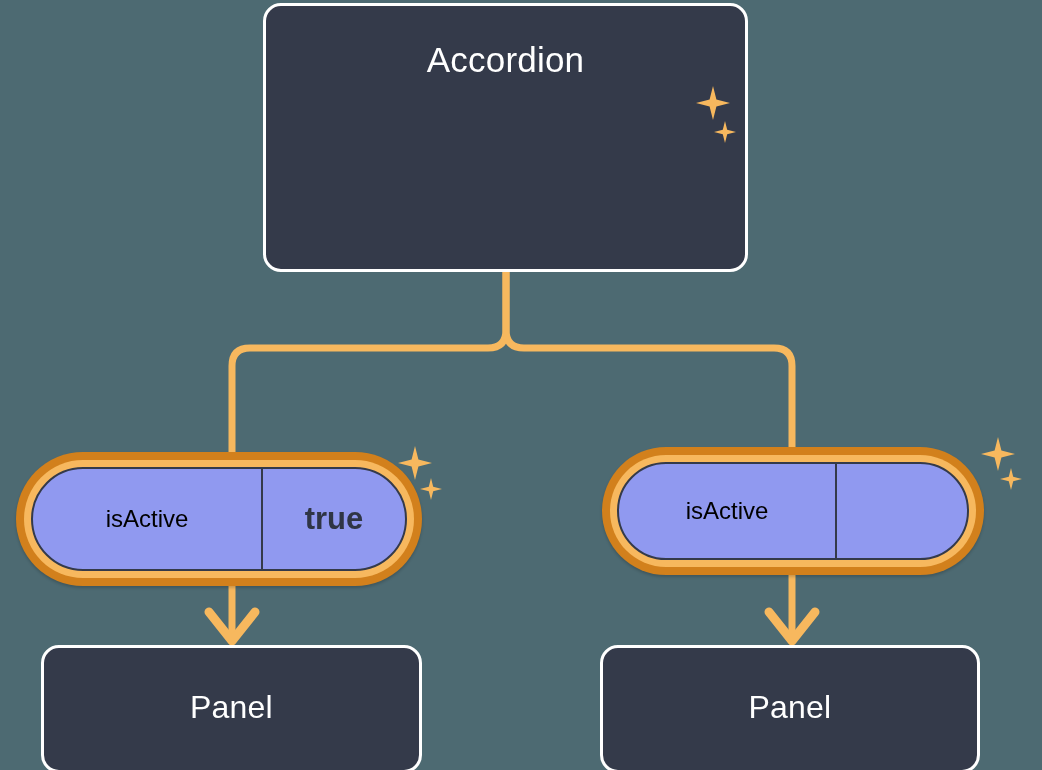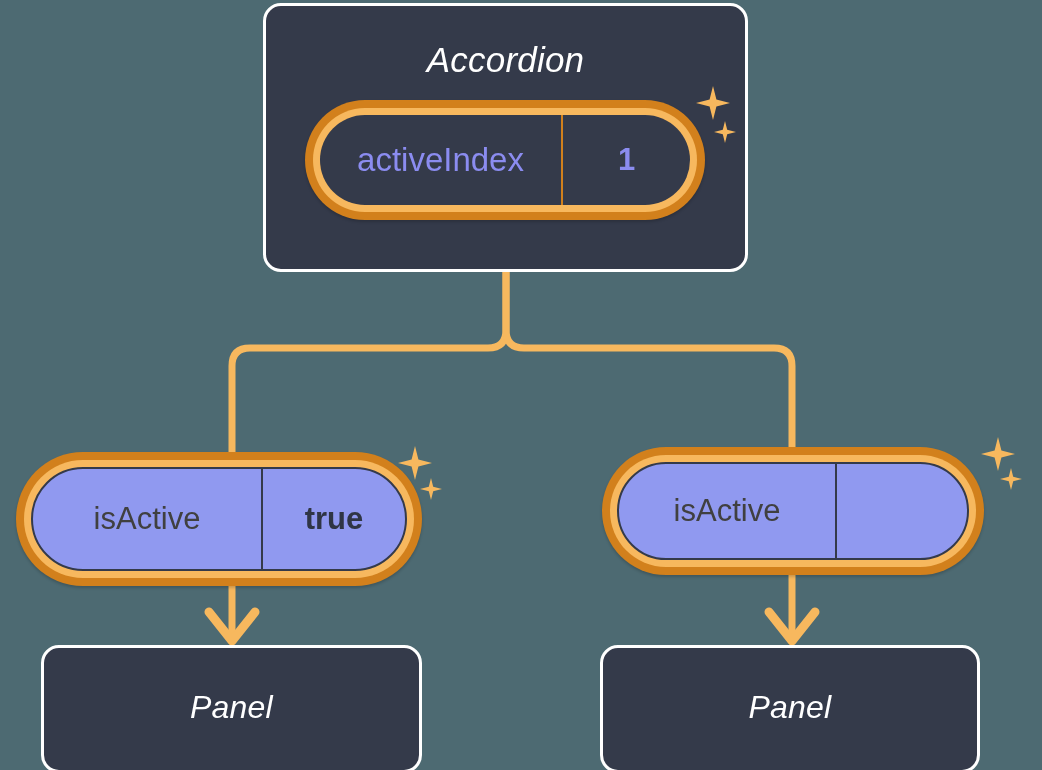--- a/index.html
+++ b/index.html
@@ -38,21 +38,20 @@
   }
   .comp-title {
     position: absolute;
     left: 0; right: 0;
     text-align: center;
     color: #ffffff;
     font-size: 34px;
     font-weight: 400;
     letter-spacing: 0.2px;
     white-space: nowrap;
-    font-style: italic;
   }
   #node-accordion {
     left: 263px;
     top: 3px;
     width: 485px;
     height: 269px;
   }
   #accordion-title { top: 34px; font-size: 35px; }
 
   #node-panel-left {
@@ -126,22 +125,22 @@
     font-size: 31px;
     font-weight: 700;
   }
 
   
   .pill-purple .pill-core {
     background: #9099f0;
     border: 2px solid #343a4a;
   }
   .pill-purple .pill-key {
-    color: #404040;
-    font-size: 31px;
+    color: #000000;
+    font-size: 24px;
   }
   .pill-purple .pill-val {
     color: #2f3545;
     font-size: 31px;
     font-weight: 700;
   }
   .pill-purple .pill-key { border-right: 2px solid #343a4a; }
 
   #pill-isactive-left {
     left: 16px;
@@ -204,28 +203,20 @@
     <path d="M 209 612 L 232 641 L 255 612" fill="none" stroke="#f7b85e" stroke-width="9" stroke-linecap="round" stroke-linejoin="round"></path>
 
     <path d="M 792 575 L 792 640" fill="none" stroke="#f7b85e" stroke-width="7" stroke-linecap="butt"></path>
     <path d="M 769 612 L 792 641 L 815 612" fill="none" stroke="#f7b85e" stroke-width="9" stroke-linecap="round" stroke-linejoin="round"></path>
   </svg>
 
   <div class="comp-box" id="node-accordion">
     <div class="comp-title" id="accordion-title">Accordion</div>
   </div>
 
-  <div class="pill" id="pill-activeindex">
-    <div class="pill-inner">
-      <div class="pill-core">
-        <div class="pill-key">activeIndex</div>
-        <div class="pill-val">1</div>
-      </div>
-    </div>
-  </div>
 
   <div class="sparkle big" id="sparkle-accordion-big"></div>
   <div class="sparkle small" id="sparkle-accordion-small"></div>
 
   <div class="pill pill-purple" id="pill-isactive-left">
     <div class="pill-inner">
       <div class="pill-core">
         <div class="pill-key">isActive</div>
         <div class="pill-val">true</div>
       </div>

